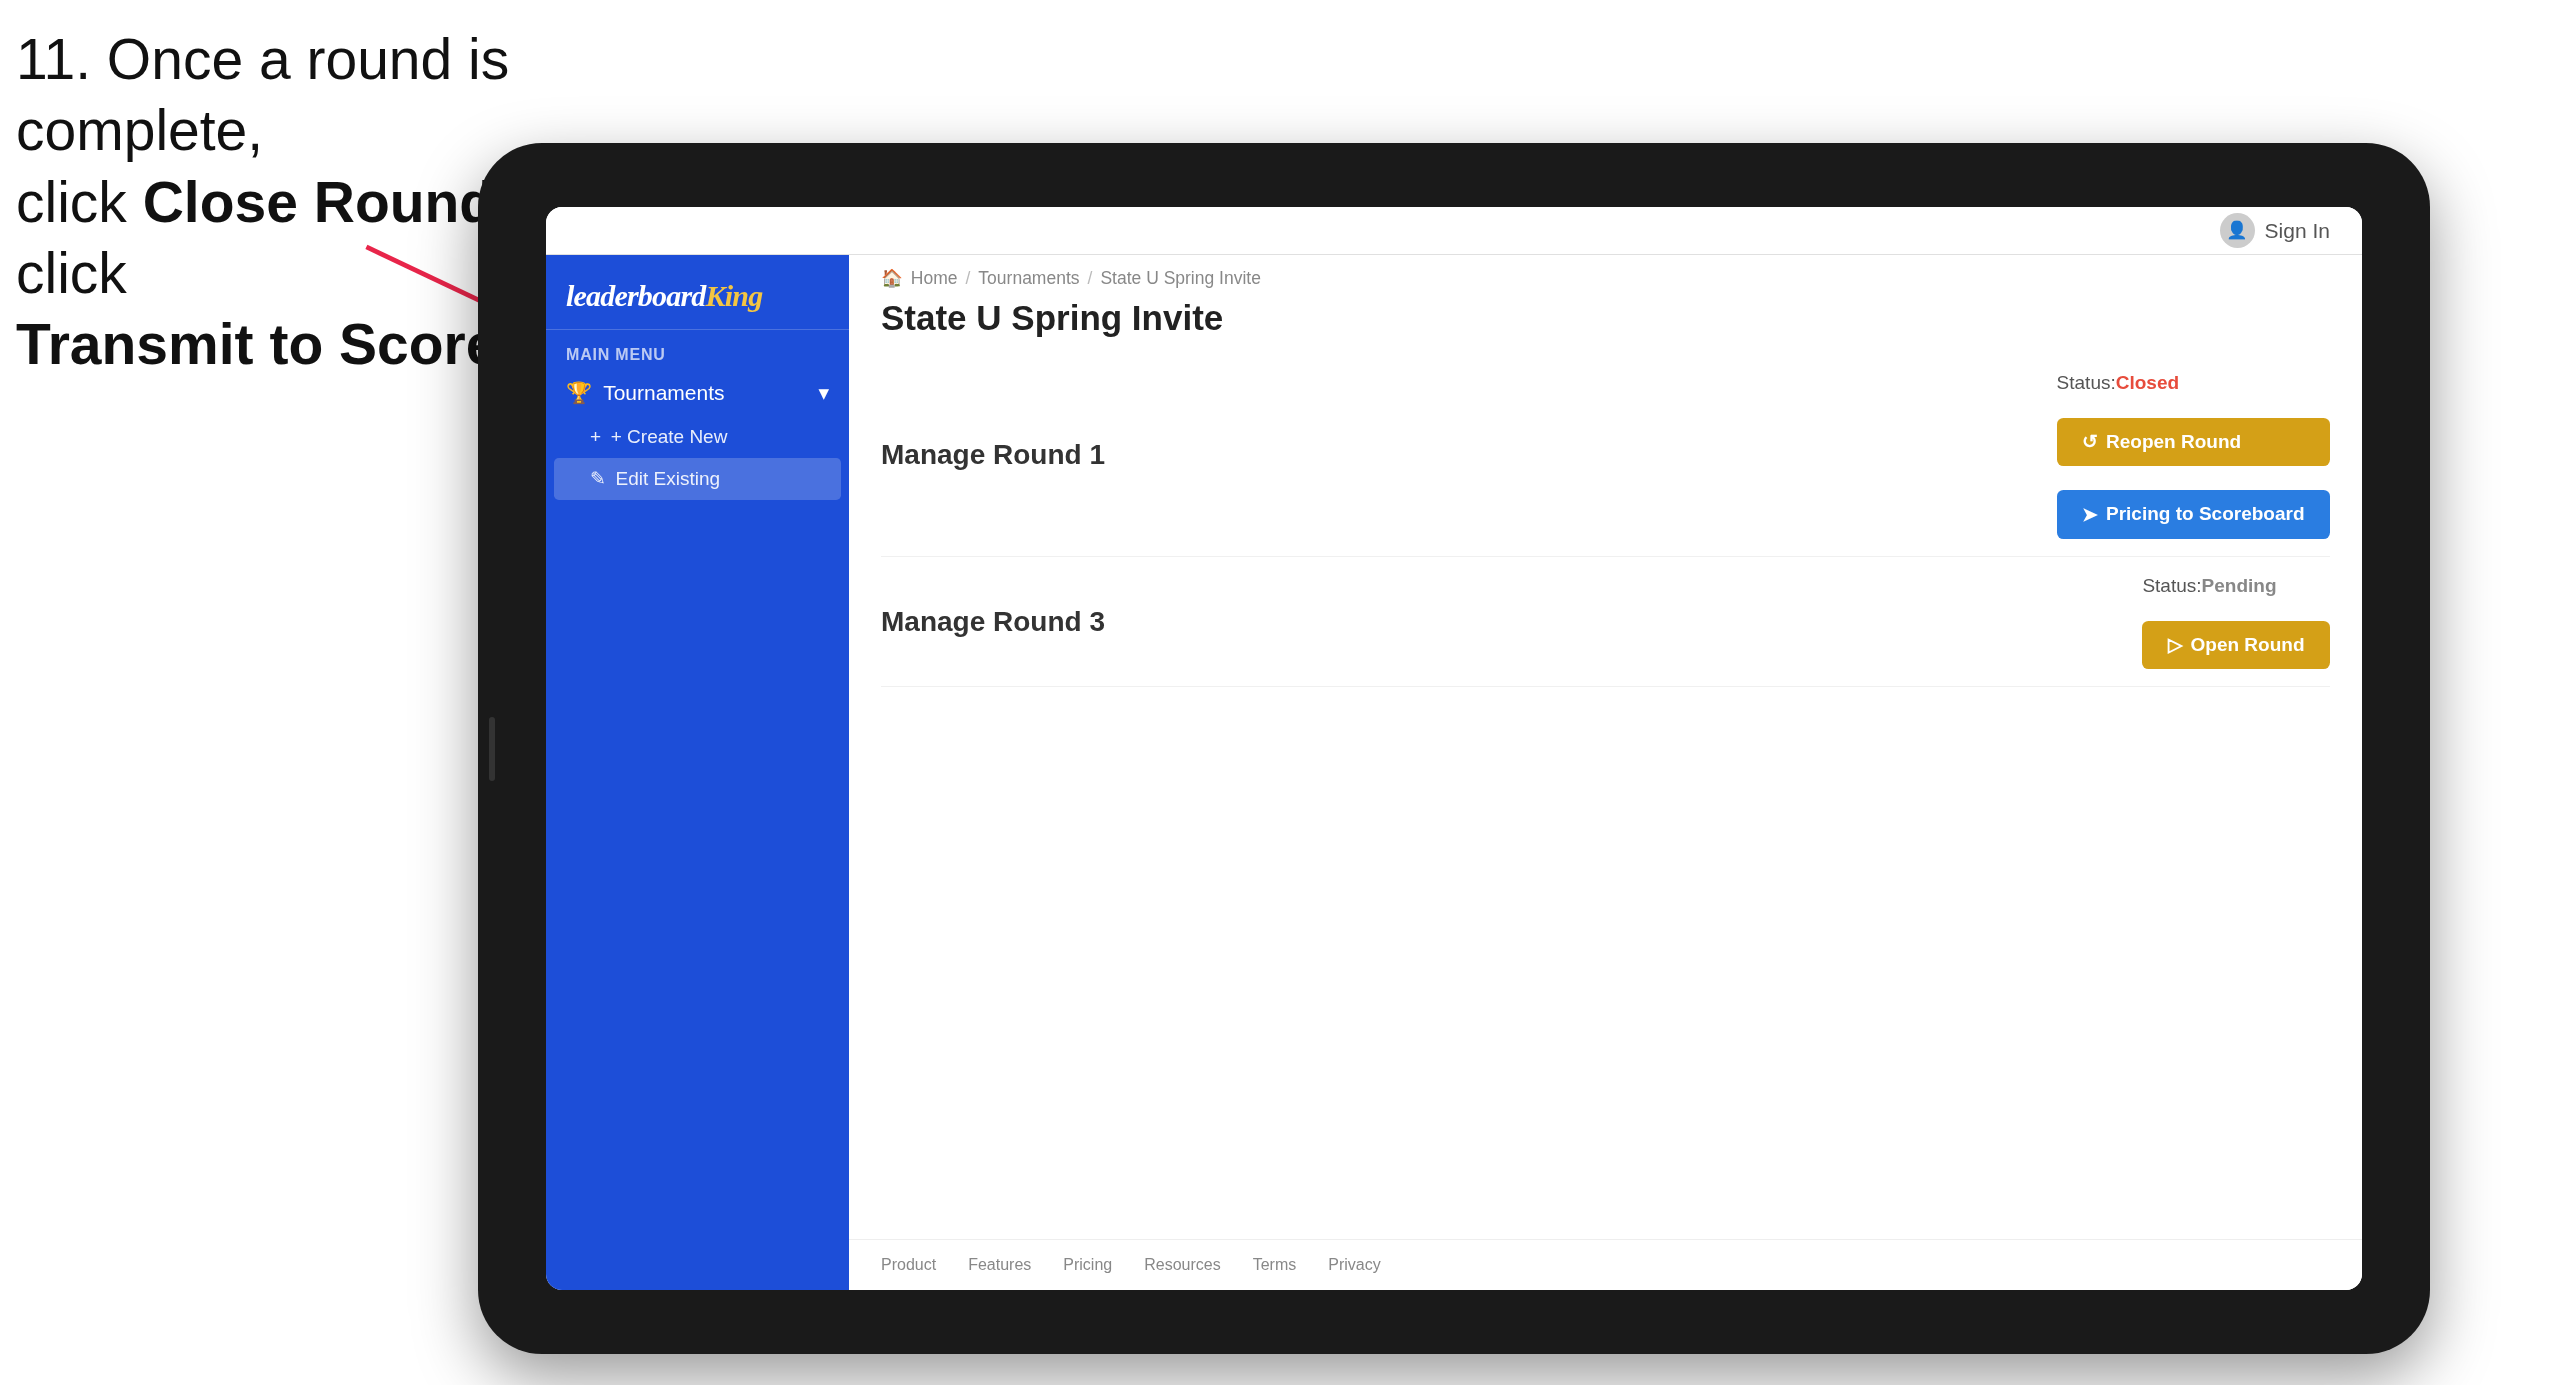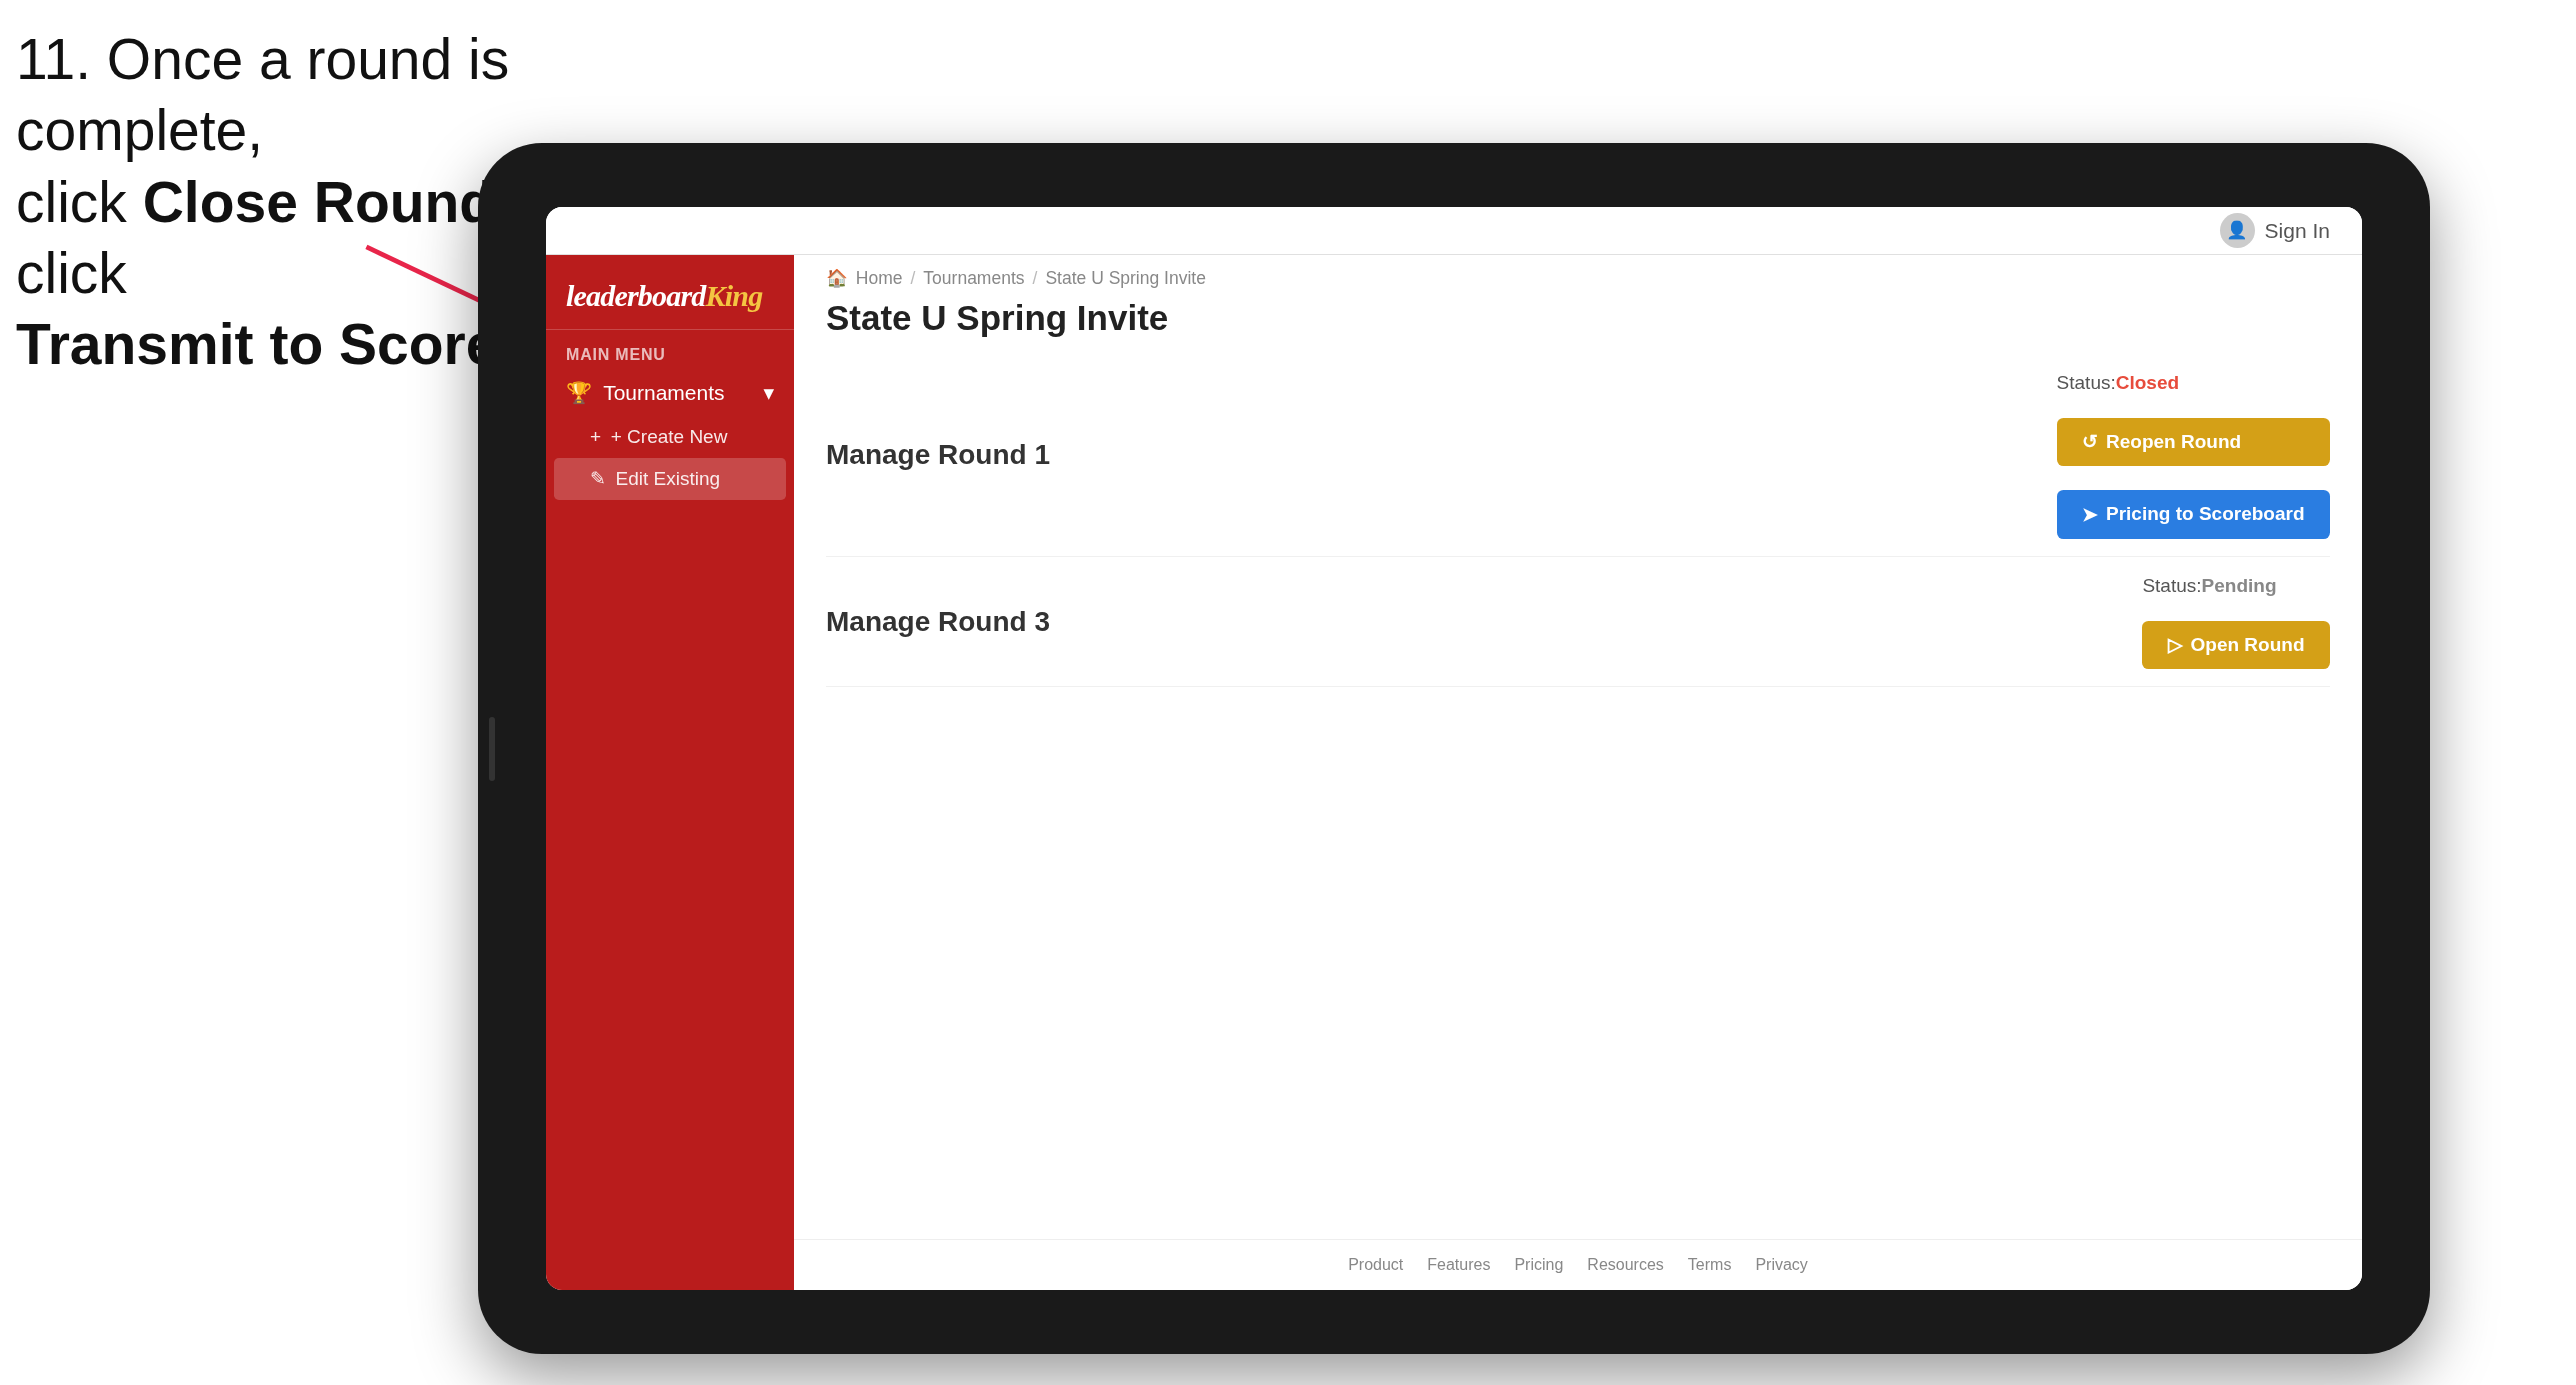--- a/index.html
+++ b/index.html
@@ -82,22 +82,22 @@
       border-radius: 50%;
       background: #ccc;
       display: flex;
       align-items: center;
       justify-content: center;
       font-size: 17.5px;
     }
 
     
     .sidebar {
-      width: 248px;
-      background: #b91c1c;
+      width: 303px;
+      background: #1d4ed8;
       flex-shrink: 0;
       display: flex;
       flex-direction: column;
     }
 
     .logo-area {
       padding: 24px 20px 16px;
       border-bottom: 0.8px solid rgba(255,255,255,0.2);
     }
 
@@ -253,22 +253,21 @@
       border: 0.8px solid #ccc;
       color: #555;
       font-size: 17.5px;
     }
 
     
     .footer {
       border-top: 0.8px solid #eee;
       padding: 16px 32px;
       display: flex;
-      justify-content: center;
-      gap: 24px;
+      gap: 32px;
       flex-shrink: 0;
     }
     .footer-link {
       color: #888;
       font-size: 16px;
       text-decoration: none;
     }
 
     
     .tablet-side-btn {

